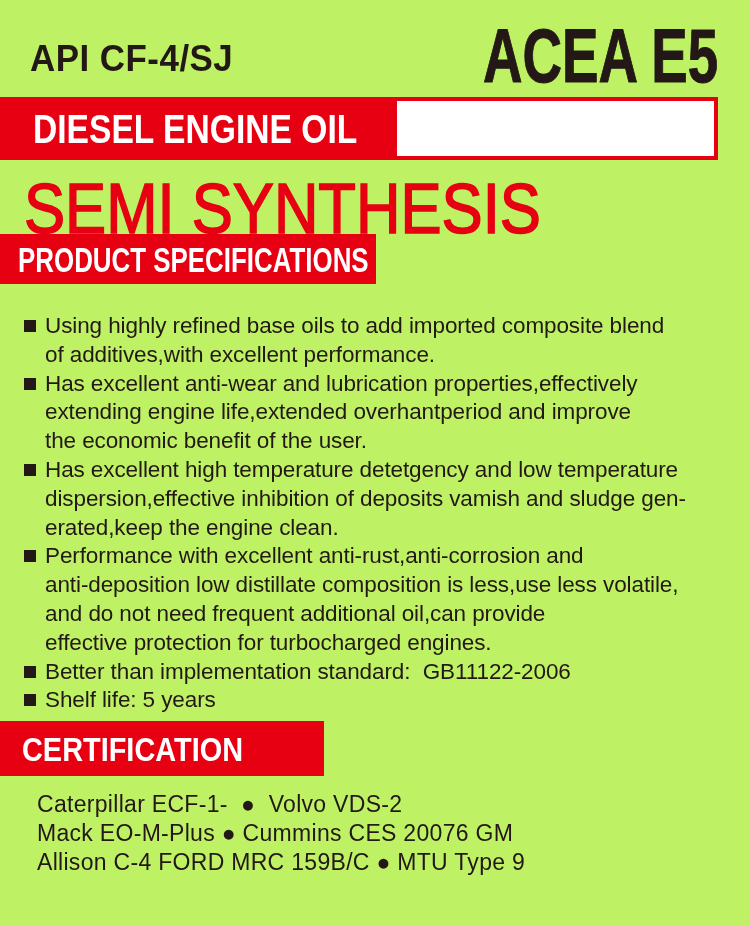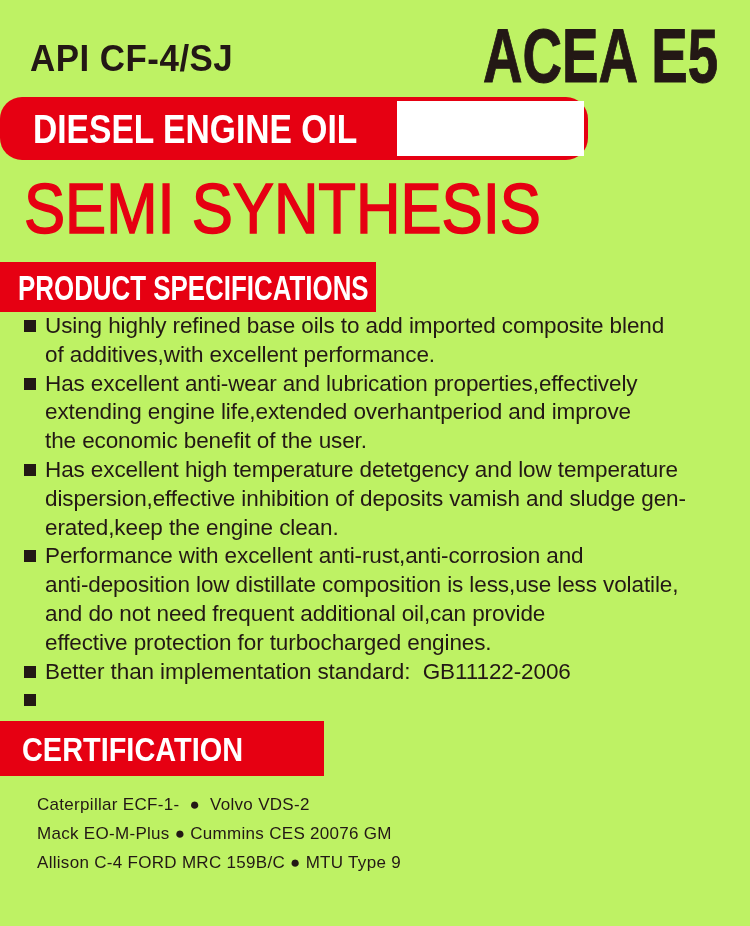--- a/index.html
+++ b/index.html
@@ -23,23 +23,22 @@
   .acea-rating {
     position:absolute; left:483px; top:18px;
     font-size:76px; font-weight:700; line-height:1;
     transform:scaleX(0.72); transform-origin:left top;
     -webkit-text-stroke:1px currentColor;
     white-space:nowrap;
   }
 
   
   .product-banner {
-    position:absolute; left:0; top:97px; width:588px; height:63px;
+    position:absolute; left:0; top:97px; width:718px; height:63px;
     background:var(--accent-red,#e60012);
-    border-radius:22px;
   }
   .viscosity-box {
     position:absolute; left:397px; top:4px; right:4px; bottom:4px;
     background:#ffffff;
   }
   .product-banner-title {
     position:absolute; left:33px; top:50%;
     transform:translateY(-50%) scaleX(0.84); transform-origin:left center;
     color:#ffffff; font-size:40px; font-weight:700; line-height:1;
     white-space:nowrap;
@@ -55,21 +54,21 @@
     white-space:nowrap;
   }
 
   
   .section-banner {
     position:absolute; left:0;
     background:var(--accent-red,#e60012);
     color:#ffffff;
     display:flex; align-items:center;
   }
-  .specs-banner { top:262px; width:376px; height:50px; }
+  .specs-banner { top:234px; width:376px; height:50px; }
   .cert-banner  { top:721px; width:324px; height:55px; }
   .section-heading {
     font-weight:700; line-height:1; white-space:nowrap;
     transform-origin:left center;
   }
   .specs-banner .section-heading { margin-left:18px; font-size:35px; transform:scaleX(0.74); }
   .cert-banner  .section-heading { margin-left:22px; font-size:34px; transform:scaleX(0.85); }
 
   
   .specs-list {
@@ -82,21 +81,21 @@
   .bullet-square {
     flex:0 0 12px; width:12px; height:12px;
     background:var(--text-black,#231815);
     margin-top:8px; margin-right:9px;
   }
   .spec-text { white-space:pre-wrap; }
 
   
   .cert-list {
     position:absolute; left:37px; top:790px;
-    font-size:17px; line-height:29px; letter-spacing:0.3px;
+    font-size:23px; line-height:29px; letter-spacing:0.3px;
   }
   .cert-line { white-space:pre-wrap; }
 </style>
 </head>
 <body>
 
 <div class="page">
 
   <div class="api-rating">API CF-4/SJ</div>
   <div class="acea-rating">ACEA E5</div>
@@ -136,20 +135,21 @@
 anti-deposition low distillate composition is less,use less volatile,
 and do not need frequent additional oil,can provide
 effective protection for turbocharged engines.</span>
     </div>
     <div class="spec-item">
       <span class="bullet-square"></span>
       <span class="spec-text">Better than implementation standard:  GB11122-2006</span>
     </div>
     <div class="spec-item">
       <span class="bullet-square"></span>
+      <span class="spec-text">Shelf life: 5 years</span>
     </div>
   </div>
 
   <div class="section-banner cert-banner">
     <div class="section-heading">CERTIFICATION</div>
   </div>
 
   <div class="cert-list">
     <div class="cert-line">Caterpillar ECF-1-  ●  Volvo VDS-2</div>
     <div class="cert-line">Mack EO-M-Plus ● Cummins CES 20076 GM</div>

